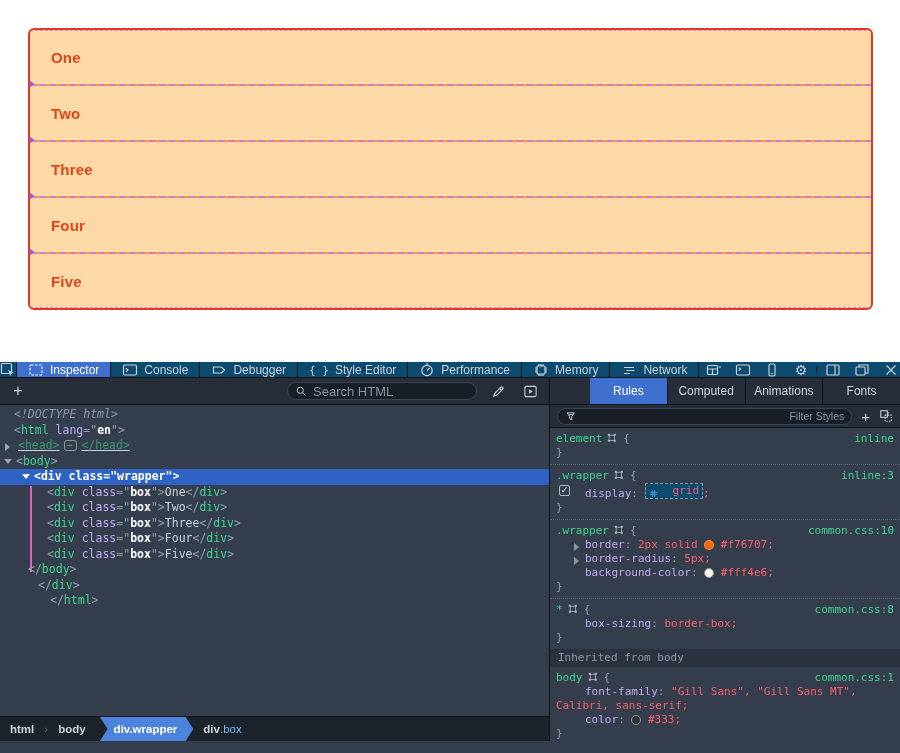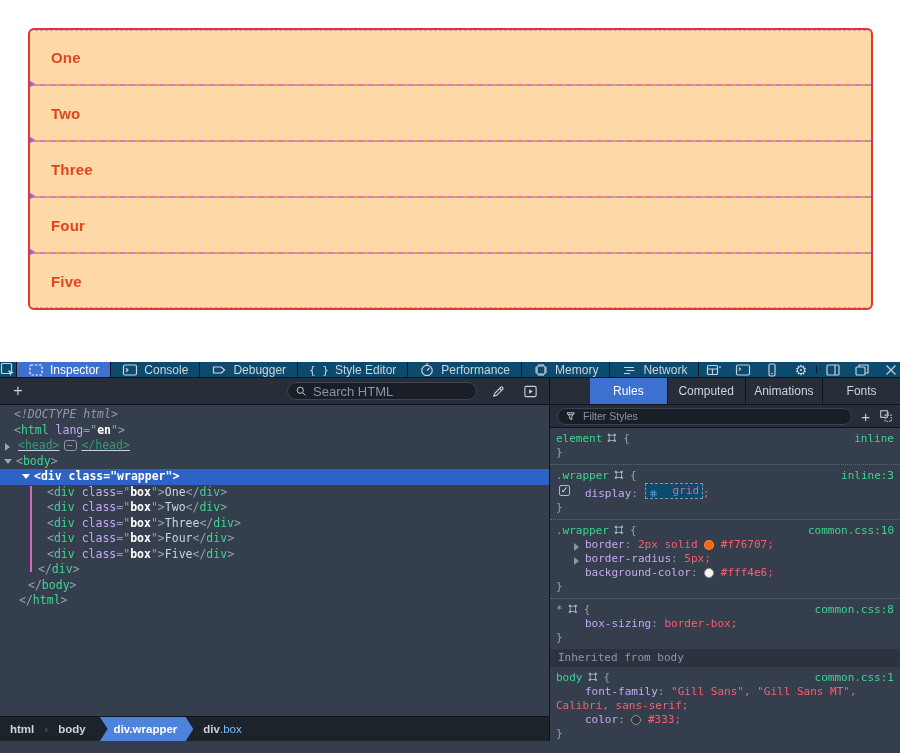--- a/index.html
+++ b/index.html
@@ -87,21 +87,21 @@
   .s-tab { flex:1; display:flex; align-items:center; justify-content:center; font-size:12px;
     color:#ccd3db; border-right:1px solid #10141a; }
   .s-tab:last-child { border-right:none; }
   .s-tab.active { background:#3d70cf; color:#fff;margin-left:40px; }
 
   .filter-row { height:23px; flex:none; background:#272e39; border-bottom:1px solid #10141a;
     display:flex; align-items:center; padding:0 7px; gap:9px; }
   .filter-input { flex:1; height:17px; border-radius:9px; background:#1a1f27; border:1px solid #3a4452;
     display:flex; align-items:center; padding:0 7px; gap:5px; color:#8795a6; min-width:0; }
   .filter-input input { flex:1; background:transparent; border:none; outline:none;
-    color:#c8d0d9; font-size:10.5px; font-family:"Liberation Sans",sans-serif; min-width:0; }
+    color:#c8d0d9; font-size:10.5px; font-family:"Liberation Sans",sans-serif; min-width:0;text-align:right; }
   .filter-input input::placeholder { color:#8795a6; }
   .fr-icon { color:#c8d0d9; display:flex; }
   .fr-plus { font-size:15px; line-height:15px; }
 
   .rules-view { flex:1; overflow:hidden; font-family:"DejaVu Sans Mono",monospace;
     font-size:11px; line-height:14px; color:#93a0ae; }
   .rule-section { padding:4px 6px; }
   .rule-section + .rule-section { border-top:1px dotted #5a6675; }
   .rule-header { background:#2c333f; color:#8c99aa; padding:2px 8px; font-size:11px; }
   .sel-line { position:relative; }
@@ -288,23 +288,23 @@
         <div class="m-line" style="padding-left: 14px;"><span class="tok-doc">&lt;!DOCTYPE html&gt;</span></div>
             <div class="m-line" style="padding-left: 14px;"><span class="tok-pun">&lt;</span><span class="tok-tag">html</span><span class="tok-pln"> </span><span class="tok-attr">lang</span><span class="tok-pun">="</span><span class="tok-val">en</span><span class="tok-pun">"&gt;</span></div>
             <div class="m-line" style="padding-left: 18px; text-decoration: underline;"><span class="twisty closed" style="left: 5px;"></span><span class="tok-dim">&lt;head&gt;</span><span class="ellipsis-badge">⋯</span><span class="tok-dim">&lt;/head&gt;</span></div>
             <div class="m-line" style="padding-left: 16px;"><span class="twisty open" style="left: 4px;"></span><span class="tok-pun">&lt;</span><span class="tok-tag">body</span><span class="tok-pun">&gt;</span></div>
             <div class="m-line selected" style="padding-left: 34px;"><span class="twisty open" style="left: 22px;"></span><span class="sel">&lt;div class="wrapper"&gt;</span></div>
             <div class="m-line" style="padding-left: 47px;"><span class="tok-pun">&lt;</span><span class="tok-tag">div</span><span class="tok-pln"> </span><span class="tok-attr">class</span><span class="tok-pun">="</span><span class="tok-val">box</span><span class="tok-pun">"&gt;</span><span class="tok-txt">One</span><span class="tok-pun">&lt;/</span><span class="tok-tag">div</span><span class="tok-pun">&gt;</span></div>
             <div class="m-line" style="padding-left: 47px;"><span class="tok-pun">&lt;</span><span class="tok-tag">div</span><span class="tok-pln"> </span><span class="tok-attr">class</span><span class="tok-pun">="</span><span class="tok-val">box</span><span class="tok-pun">"&gt;</span><span class="tok-txt">Two</span><span class="tok-pun">&lt;/</span><span class="tok-tag">div</span><span class="tok-pun">&gt;</span></div>
             <div class="m-line" style="padding-left: 47px;"><span class="tok-pun">&lt;</span><span class="tok-tag">div</span><span class="tok-pln"> </span><span class="tok-attr">class</span><span class="tok-pun">="</span><span class="tok-val">box</span><span class="tok-pun">"&gt;</span><span class="tok-txt">Three</span><span class="tok-pun">&lt;/</span><span class="tok-tag">div</span><span class="tok-pun">&gt;</span></div>
             <div class="m-line" style="padding-left: 47px;"><span class="tok-pun">&lt;</span><span class="tok-tag">div</span><span class="tok-pln"> </span><span class="tok-attr">class</span><span class="tok-pun">="</span><span class="tok-val">box</span><span class="tok-pun">"&gt;</span><span class="tok-txt">Four</span><span class="tok-pun">&lt;/</span><span class="tok-tag">div</span><span class="tok-pun">&gt;</span></div>
             <div class="m-line" style="padding-left: 47px;"><span class="tok-pun">&lt;</span><span class="tok-tag">div</span><span class="tok-pln"> </span><span class="tok-attr">class</span><span class="tok-pun">="</span><span class="tok-val">box</span><span class="tok-pun">"&gt;</span><span class="tok-txt">Five</span><span class="tok-pun">&lt;/</span><span class="tok-tag">div</span><span class="tok-pun">&gt;</span></div>
+            <div class="m-line" style="padding-left: 28px;"><span class="tok-pun">&lt;/</span><span class="tok-tag">body</span><span class="tok-pun">&gt;</span></div>
             <div class="m-line" style="padding-left: 38px;"><span class="tok-pun">&lt;/</span><span class="tok-tag">div</span><span class="tok-pun">&gt;</span></div>
-            <div class="m-line" style="padding-left: 28px;"><span class="tok-pun">&lt;/</span><span class="tok-tag">body</span><span class="tok-pun">&gt;</span></div>
-            <div class="m-line" style="padding-left: 19px;"><span class="tok-pun">&lt;/</span><span class="tok-tag">html</span><span class="tok-pun">&gt;</span></div>
+            <div class="m-line" style="padding-left: 2px; margin-left: 48px;"><span class="tok-pun">&lt;/</span><span class="tok-tag">html</span><span class="tok-pun">&gt;</span></div>
           </div>
         <div class="breadcrumbs" id="breadcrumbs">
             <div class="crumb"><span>html</span></div>
             <span class="crumb-sep">›</span>
             <div class="crumb"><span>body</span></div>
             <div class="crumb-chip">
               <span>div.wrapper</span>
             </div>
             <div class="crumb"><span>div</span><span class="crumb-tail">.box</span></div>
           </div>

